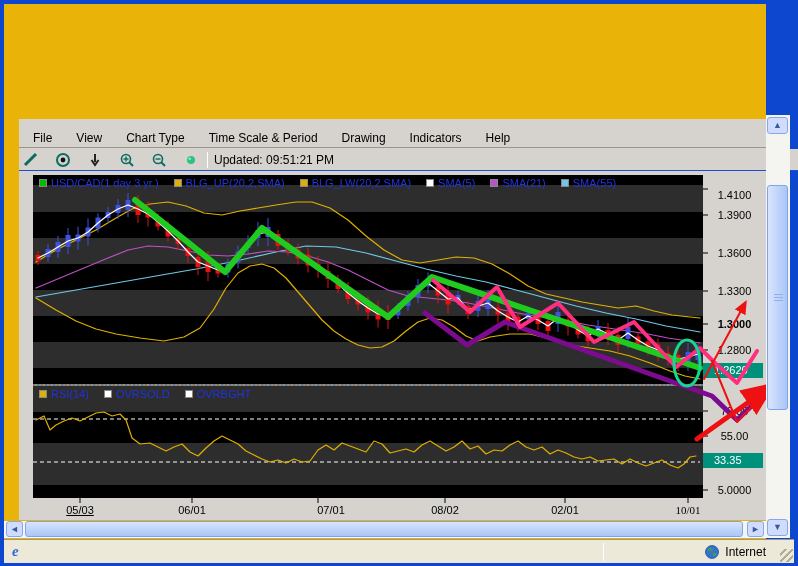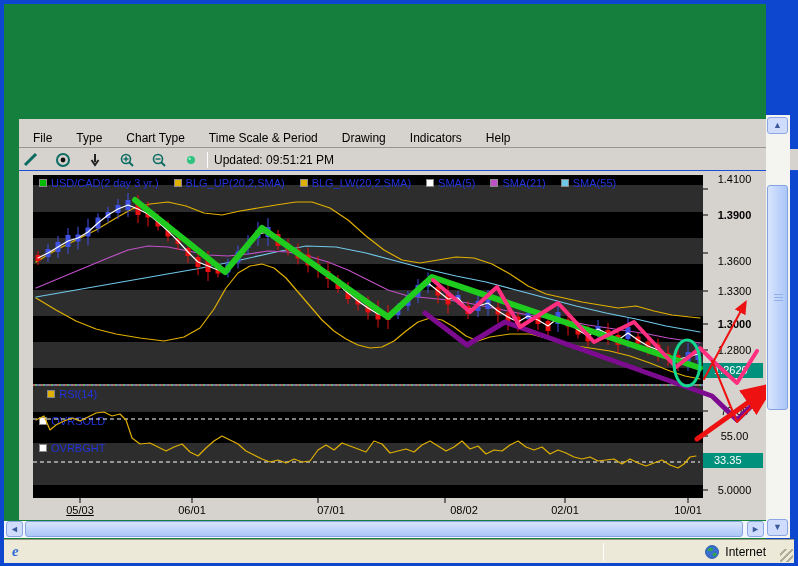--- a/index.html
+++ b/index.html
@@ -1,35 +1,35 @@
 <!DOCTYPE html>
 <html><head>
 <meta charset="utf-8">
 <style>
   html,body{margin:0;padding:0;background:#555;}
   *{box-sizing:border-box;}
   .window{position:relative;width:798px;height:566px;background:#0d47cf;font-family:"Liberation Sans",sans-serif;overflow:hidden;}
-  .page{position:absolute;left:4px;top:4px;width:762px;height:535px;background:#15803d;}
+  .page{position:absolute;left:4px;top:4px;width:762px;height:535px;background:#eab308;}
   .applet{position:absolute;left:15px;top:115px;width:747px;height:401px;background:#d6d3ce;}
   
   .menubar{position:absolute;left:0;top:9px;width:747px;height:20px;display:flex;align-items:center;padding-left:14px;gap:24px;border-bottom:1px solid #9a968e;font-size:12px;color:#000;background:#d6d3ce;}
   .menu-item{cursor:default;white-space:nowrap;}
   .toolbar{position:absolute;left:0;top:30px;width:784px;height:22px;display:flex;align-items:center;border-bottom:1px solid #1d4ed8;background:#d6d3ce;font-size:12px;}
   .tbtn{width:24px;height:18px;display:flex;align-items:center;justify-content:center;}
   .tsep{width:1px;height:16px;background:#8a8a8a;border-right:1px solid #fff;margin:0 6px 0 4px;}
   .updated{color:#000;}
   .timestamp{margin-left:auto;margin-right:12px;color:#0000dd;}
   
   .chart{position:absolute;left:0;top:52px;width:747px;height:349px;background:#d6d3ce;}
   .panel-main{position:absolute;left:14px;top:4px;width:670px;height:209px;background:repeating-linear-gradient(180deg,#2d2d2d 0 26px,#000 26px 52px);background-position:0 11px;}
   .speckle{position:absolute;left:14px;top:213px;width:670px;height:2px;background:repeating-linear-gradient(90deg,#a04040 0 2px,#40a050 2px 4px,#4050a0 4px 6px,#707070 6px 8px);opacity:.75;}
   .panel-rsi{position:absolute;left:14px;top:215px;width:670px;height:111px;background:linear-gradient(180deg,#2d2d2d 0 26px,#000 26px 57px,#2d2d2d 57px 99px,#000 99px 111px);}
   .legend{position:absolute;display:flex;align-items:center;gap:15px;font-size:11px;color:#2233dd;white-space:nowrap;}
   .legend-main{left:20px;top:6px;}
-  .legend-rsi{left:20px;top:217px;flex-direction:column;}
+  .legend-rsi{left:20px;top:217px;}
   .legend .item{display:flex;align-items:center;gap:4px;}
   .legend .swatch{width:8px;height:8px;border:1px solid #888;display:inline-block;}
   
   .gutter{position:absolute;left:684px;top:4px;width:63px;height:322px;font-size:11px;color:#000;}
   .plabel{position:absolute;left:0;width:63px;text-align:center;transform:translateY(-50%);}
   .pricebox{position:absolute;left:0;width:60px;height:15px;line-height:15px;padding-left:11px;background:#00917c;color:#fff;font-size:11px;}
   
   .xaxis{position:absolute;left:14px;top:326px;width:670px;height:23px;border-top:1px solid #000;font-size:11px;color:#000;}
   .xlabel{position:absolute;top:6px;transform:translateX(-50%);}
   .overlay{position:absolute;left:14px;top:0;width:733px;height:349px;pointer-events:none;}
@@ -54,21 +54,21 @@
 </style>
 </head>
 <body>
 
 <div class="window">
   <div class="page">
     <div class="applet">
 
       <div class="menubar" id="menubar">
           <span class="menu-item">File</span>
-          <span class="menu-item">Type</span>
+          <span class="menu-item">View</span>
           <span class="menu-item">Chart Type</span>
           <span class="menu-item">Time Scale &amp; Period</span>
           <span class="menu-item">Drawing</span>
           <span class="menu-item">Indicators</span>
           <span class="menu-item">Help</span>
         </div>
 
       <div class="toolbar">
         <span id="tbicons" style="display:flex;align-items:center;gap:8px;">
             <span class="tbtn">
@@ -114,21 +114,21 @@
       </div>
 
       <div class="chart">
         <div class="panel-main"></div>
         <div class="speckle"></div>
         <div class="panel-rsi"></div>
 
         <div class="legend legend-main" id="legendMain">
             <span class="item">
               <span class="swatch" style="background: rgb(0, 187, 0);"></span>
-              <span>USD/CAD(2 day 3 yr.)</span>
+              <span>USD/CAD(1 day 3 yr.)</span>
             </span>
             <span class="item">
               <span class="swatch" style="background: rgb(224, 176, 0);"></span>
               <span>BLG_UP(20,2,SMA)</span>
             </span>
             <span class="item">
               <span class="swatch" style="background: rgb(224, 176, 0);"></span>
               <span>BLG_LW(20,2,SMA)</span>
             </span>
             <span class="item">
@@ -155,38 +155,38 @@
             </span>
             <span class="item">
               <span class="swatch" style="background: rgb(255, 255, 255);"></span>
               <span>OVRBGHT</span>
             </span>
           </div>
 
         <div class="gutter" id="gutter">
           <div class="pricebox" id="lastPriceBox" style="top: 188px;">1.2620</div>
           <div class="pricebox" id="lastRsiBox" style="top: 278px;">33.35</div>
-        <div class="plabel" style="top: 4px;">1.4100</div>
-            <div class="plabel" style="top: 40px; font-weight: bold;">1.3900</div>
-            <div class="plabel" style="top: 86px;">1.3600</div>
+        <div class="plabel" style="top: 20px;">1.4100</div>
+            <div class="plabel" style="top: 40px;">1.3900</div>
+            <div class="plabel" style="top: 78px;">1.3600</div>
             <div class="plabel" style="top: 116px;">1.3300</div>
             <div class="plabel" style="top: 149px; font-weight: bold;">1.3000</div>
             <div class="plabel" style="top: 175px;">1.2800</div>
             <div class="plabel" style="top: 236px;">70.00</div>
             <div class="plabel" style="top: 261px;">55.00</div>
             <div class="plabel" style="top: 315px;">5.0000</div>
           </div>
 
         <div class="xaxis" id="xaxis">
             <div class="xlabel" style="left: 47px; text-decoration: underline;">05/03</div>
             <div class="xlabel" style="left: 159px;">06/01</div>
             <div class="xlabel" style="left: 298px;">07/01</div>
-            <div class="xlabel" style="left: 412px; margin-left: 19px;">08/02</div>
+            <div class="xlabel" style="left: 412px;">08/02</div>
             <div class="xlabel" style="left: 532px;">02/01</div>
-            <div class="xlabel" style="left: 655px;">10/01</div>
+            <div class="xlabel" style="left: 655px; font-family: Liberation Serif, serif;">10/01</div>
           </div>
 
         <svg class="overlay" id="overlay" viewBox="33 171 733 349">
           <defs>
             <marker id="arrR" markerWidth="8" markerHeight="8" refX="3" refY="3" orient="auto">
               <path d="M0,0 L7,3 L0,6 Z" fill="#ee1111"></path>
             </marker>
           </defs>
           <g id="svgroot">
               <line x1="80" y1="497" x2="80" y2="503" stroke="#000"></line>

